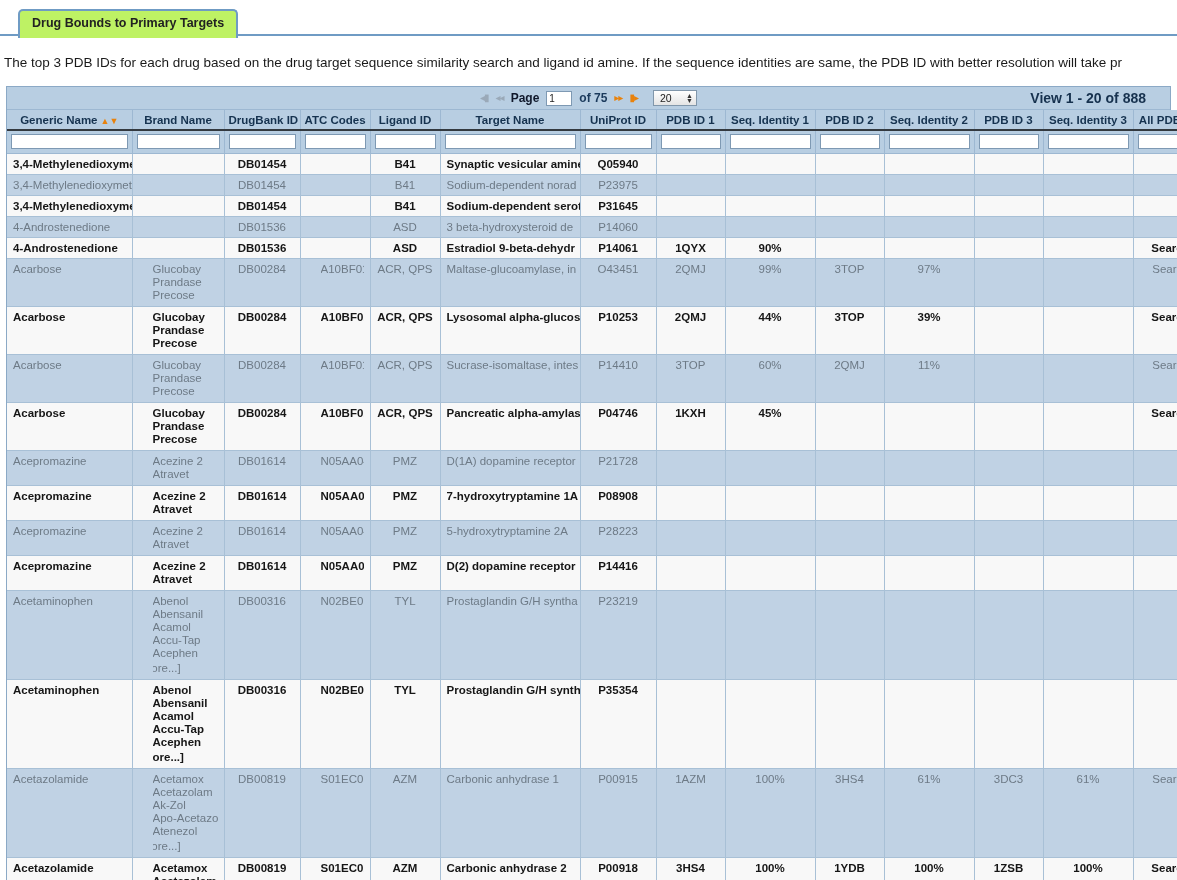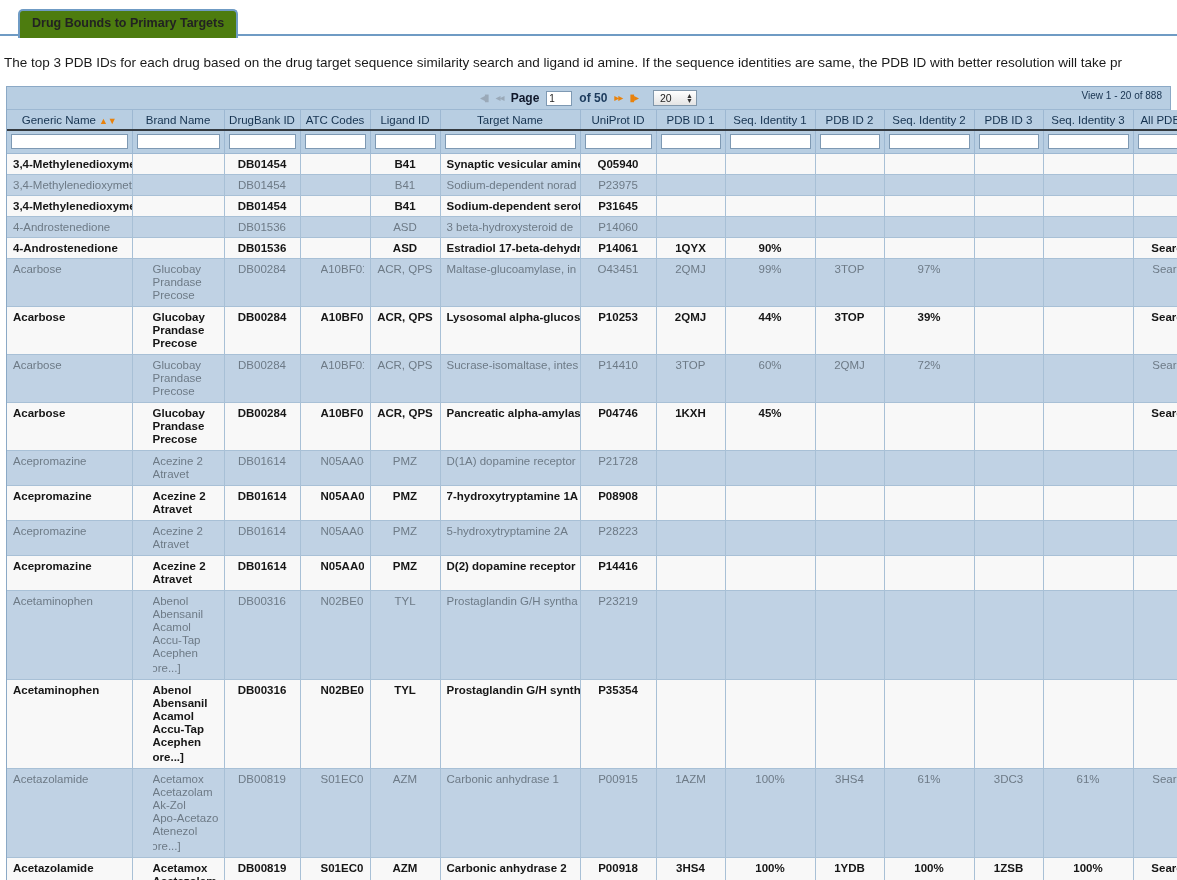--- a/index.html
+++ b/index.html
@@ -34,21 +34,21 @@
     font-weight: bold;
     padding: 5px 12px 6px 12px;
     border-radius: 5px 5px 0 0;
     line-height: 14px;
     white-space: nowrap;
     cursor: pointer;
     border: 2px solid #6f9bc4;
     border-bottom: none;
   }
   .tab.active {
-    background: #4d7c0f;
+    background: #bef264;
     color: #222222;
     margin-bottom: -2px;
     padding-bottom: 8px;
     margin-top: 11px;
   }
   .tab.inactive {
     background: #6f9bc4;
     color: #ffffff;
     border-color: #6f9bc4;
     margin-left: 2px;
@@ -114,37 +114,38 @@
     font-size: 10.5px;
     color: #222;
     padding: 0 3px 0 6px;
     margin-left: 8px;
     justify-content: space-between;
     cursor: pointer;
   }
   .spinner .arrows { display: flex; flex-direction: column; line-height: 5px; font-size: 7px; color: #333; }
   .viewcount {
     position: absolute;
-    right: 8px; top: 3px;
-    font-size: 10px;
+    right: 24px; top: 3px;
+    font-size: 14px;
     color: #16314e;
+    font-weight: bold;
   }
 
   
   table.grid {
     width: 100%;
     border-collapse: collapse;
     table-layout: fixed;
     font-size: 11.5px;
   }
   table.grid th {
     background: #b8cee2;
     color: #15324f;
     font-size: 11.5px;
-    font-weight: normal;
+    font-weight: bold;
     height: 20px;
     padding: 1px 4px;
     border-right: 1px solid #9db8d2;
     border-bottom: 2px solid #33393f;
     white-space: nowrap;
     text-align: center;
     overflow: hidden;
     cursor: pointer;
     margin-top: 24px;
   }
@@ -225,21 +226,21 @@
 </div>
 
 <div class="panel">
 
   <div class="toolbar">
     <div class="pager">
       <span class="pg-arrow off">◂▮</span>
       <span class="pg-arrow off">◂◂</span>
       <span class="pg-label">Page</span>
       <input class="pg-input" type="text" value="1" style="">
-      <span class="pg-of">of 50</span>
+      <span class="pg-of">of 75</span>
       <span class="pg-arrow on">▸▸</span>
       <span class="pg-arrow on">▮▸</span>
       <span class="spinner">
         <span>20</span>
         <span class="arrows">
           <span>▲</span>
             <span>▼</span>
         </span>
       </span>
     </div>
@@ -361,21 +362,21 @@
           <td class="cell ctr"></td>
           <td class="cell ctr"></td>
           <td class="cell ctr"></td>
         </tr>
         <tr class="odd">
           <td class="cell gen">4-Androstenedione</td>
           <td class="cell"></td>
           <td class="cell ctr">DB01536</td>
           <td class="cell"></td>
           <td class="cell ctr">ASD</td>
-          <td class="cell gen">Estradiol 17-beta-dehydr</td>
+          <td class="cell gen">Estradiol 9-beta-dehydr</td>
           <td class="cell ctr">P14061</td>
           <td class="cell ctr">1QYX</td>
           <td class="cell ctr">90%</td>
           <td class="cell ctr"></td>
           <td class="cell ctr"></td>
           <td class="cell ctr"></td>
           <td class="cell ctr"></td>
           <td class="cell ctr"><span class="searchlink">Search</span></td>
         </tr>
         <tr class="even">
@@ -444,21 +445,21 @@
             <ul class="blist">
               <li>A10BF01</li>
             </ul>
           </td>
           <td class="cell ctr">ACR, QPS</td>
           <td class="cell gen">Sucrase-isomaltase, intes</td>
           <td class="cell ctr">P14410</td>
           <td class="cell ctr">3TOP</td>
           <td class="cell ctr">60%</td>
           <td class="cell ctr">2QMJ</td>
-          <td class="cell ctr">72%</td>
+          <td class="cell ctr">11%</td>
           <td class="cell ctr"></td>
           <td class="cell ctr"></td>
           <td class="cell ctr"><span class="searchlink">Search</span></td>
         </tr>
         <tr class="odd">
           <td class="cell gen">Acarbose</td>
           <td class="cell">
             <ul class="blist">
               <li>Glucobay</li>
               <li>Prandase</li>

